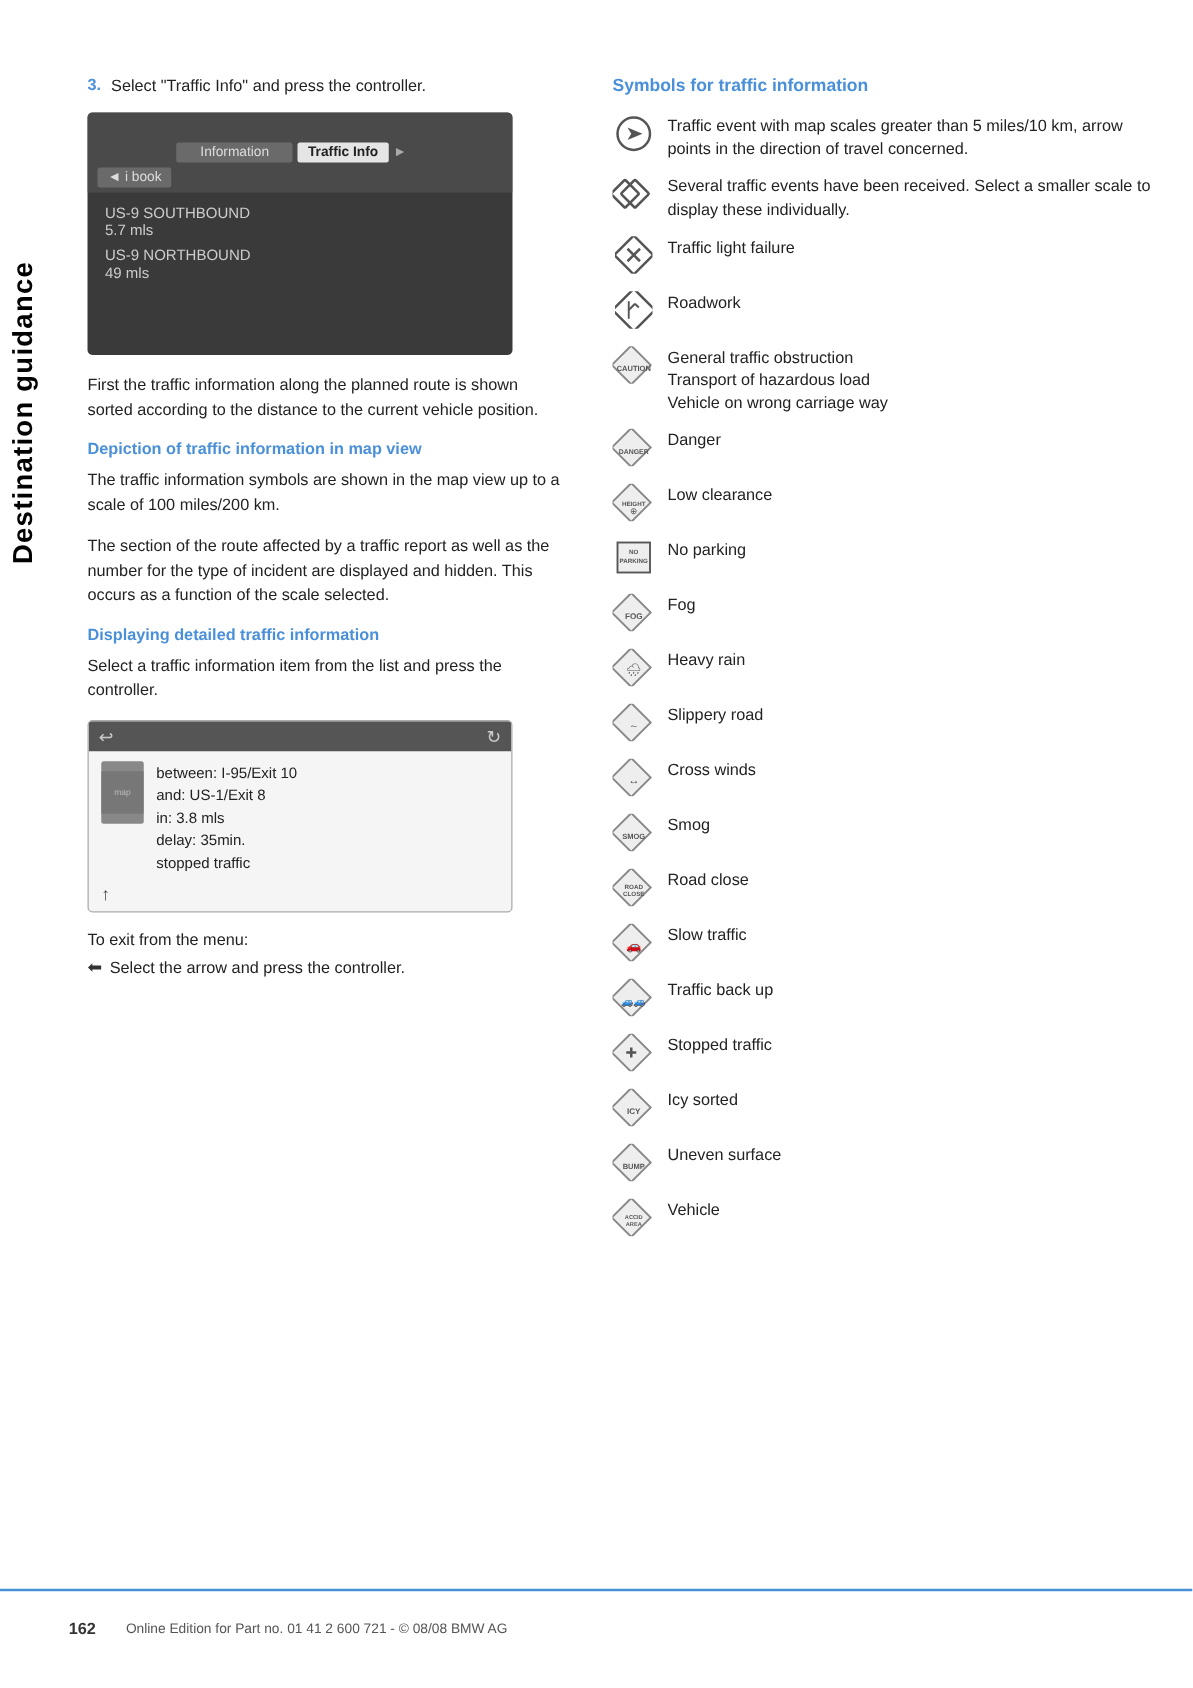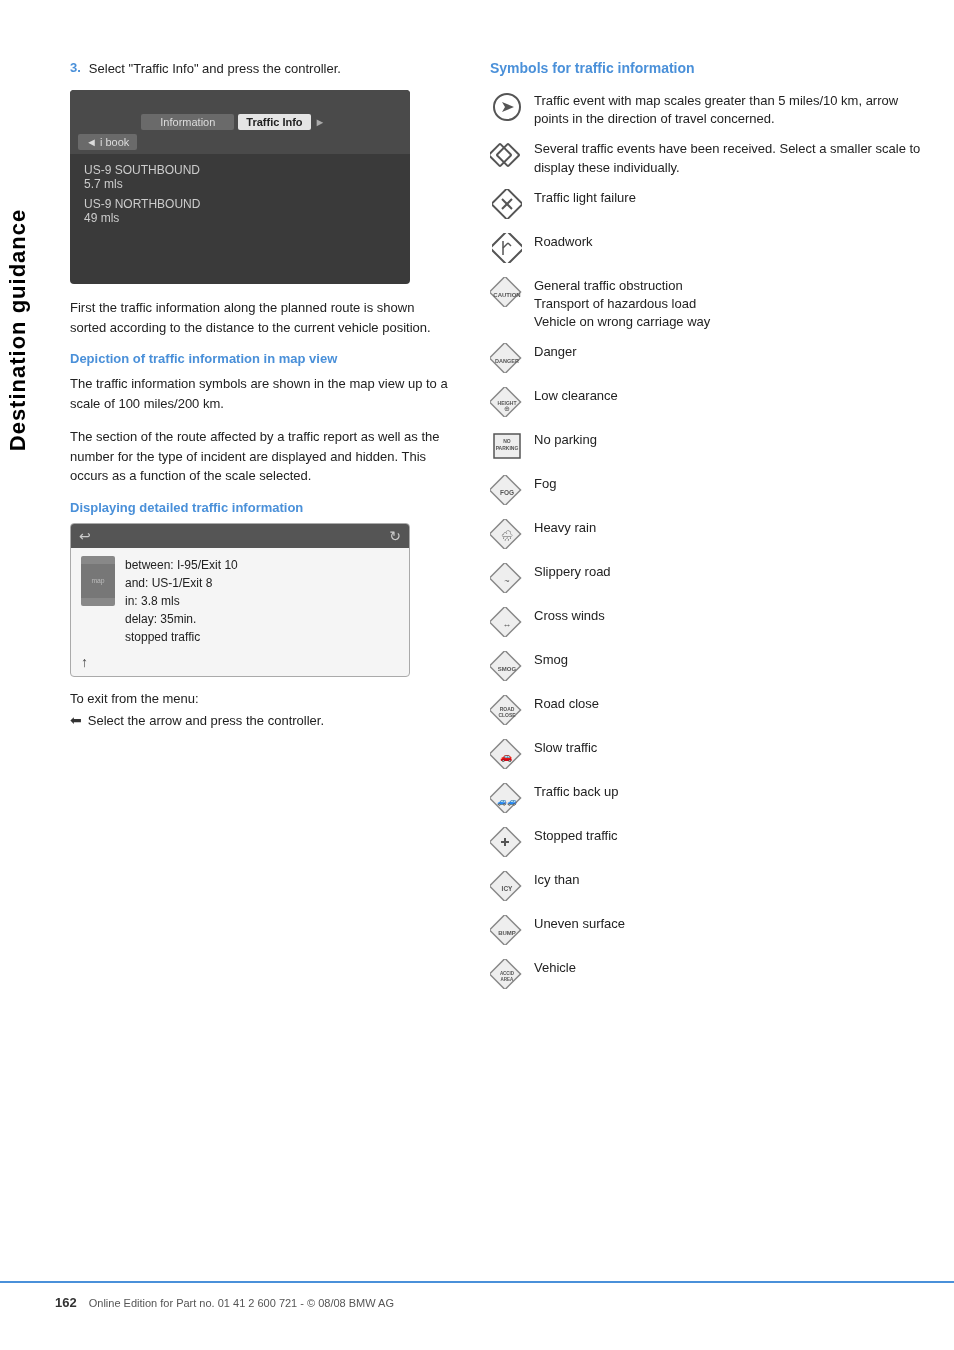--- a/index.html
+++ b/index.html
@@ -247,24 +247,24 @@
     }
 
     
     .page-footer {
       position: absolute;
       bottom: 40px;
       left: 0;
       right: 0;
       padding-left: 55px;
       border-top: 2px solid #4a90d9;
-      padding-top: 12px;
-      display: flex;
-      align-items: center;
-      gap: 0;
+      padding-top: 22px;
+      display: flex;
+      align-items: center;
+      gap: 12px;
     }
     .page-num {
       font-size: 13px;
       font-weight: bold;
       color: #333;
       margin-right: 12px;
     }
     .footer-text {
       font-size: 11px;
       color: #555;
@@ -315,20 +315,21 @@
 
     <p class="body-text">First the traffic information along the planned route is shown sorted according to the distance to the current vehicle position.</p>
 
     <div class="section-heading">Depiction of traffic information in map view</div>
 
     <p class="body-text">The traffic information symbols are shown in the map view up to a scale of 100 miles/200 km.</p>
     <p class="body-text">The section of the route affected by a traffic report as well as the number for the type of incident are displayed and hidden. This occurs as a function of the scale selected.</p>
 
     <div class="section-heading">Displaying detailed traffic information</div>
 
+    <p class="body-text">Select a traffic information item from the list and press the controller.</p>
 
     <div class="detail-box">
       <div class="detail-box-header">
         <span class="detail-back-icon">↩</span>
         <span class="detail-refresh-icon">↻</span>
       </div>
       <div class="detail-body">
         <div class="detail-thumb img-placeholder">
           <svg width="40" height="40" viewBox="0 0 40 40">
             <rect width="40" height="40" fill="#777"></rect>
@@ -539,21 +540,21 @@
       <div class="symbol-text">Stopped traffic</div>
     </div>
 
     <div class="symbol-item">
       <div class="symbol-icon">
         <svg width="34" height="30" viewBox="0 0 34 30">
           <rect x="4" y="4" width="22" height="22" stroke="#888" stroke-width="1.5" fill="#eee" transform="rotate(45 15 15)"></rect>
           <text x="17" y="20" text-anchor="middle" font-size="6.5" font-weight="bold" fill="#555">ICY</text>
         </svg>
       </div>
-      <div class="symbol-text">Icy than</div>
+      <div class="symbol-text">Icy sorted</div>
     </div>
 
     <div class="symbol-item">
       <div class="symbol-icon">
         <svg width="34" height="30" viewBox="0 0 34 30">
           <rect x="4" y="4" width="22" height="22" stroke="#888" stroke-width="1.5" fill="#eee" transform="rotate(45 15 15)"></rect>
           <text x="17" y="20" text-anchor="middle" font-size="6" font-weight="bold" fill="#555">BUMP</text>
         </svg>
       </div>
       <div class="symbol-text">Uneven surface</div>

